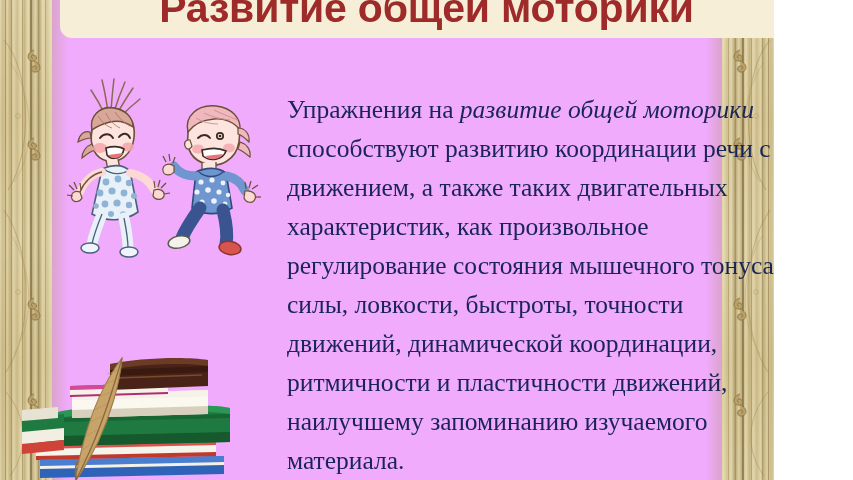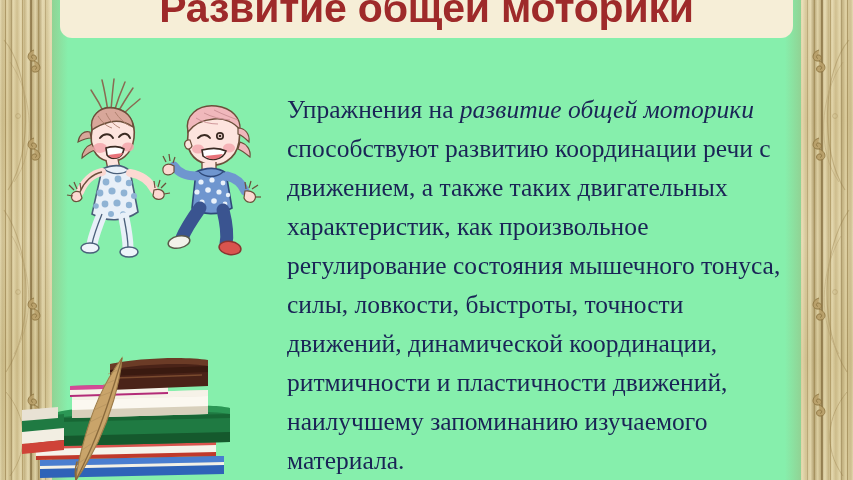--- a/index.html
+++ b/index.html
@@ -2,24 +2,24 @@
 <html lang="ru"><head>
 <meta charset="utf-8">
 <style>
   html, body {
     margin: 0;
     padding: 0;
     background: #ffffff;
   }
   #slide {
     position: relative;
-    width: 853px;
+    width: 774px;
     height: 480px;
     overflow: hidden;
-    background: #86efac;
+    background: #f0abfc;
     font-family: "Liberation Serif", "DejaVu Serif", serif;
   }
 
   
   .frame-band {
     position: absolute;
     top: 0;
     height: 480px;
     width: 52px;
     background:

